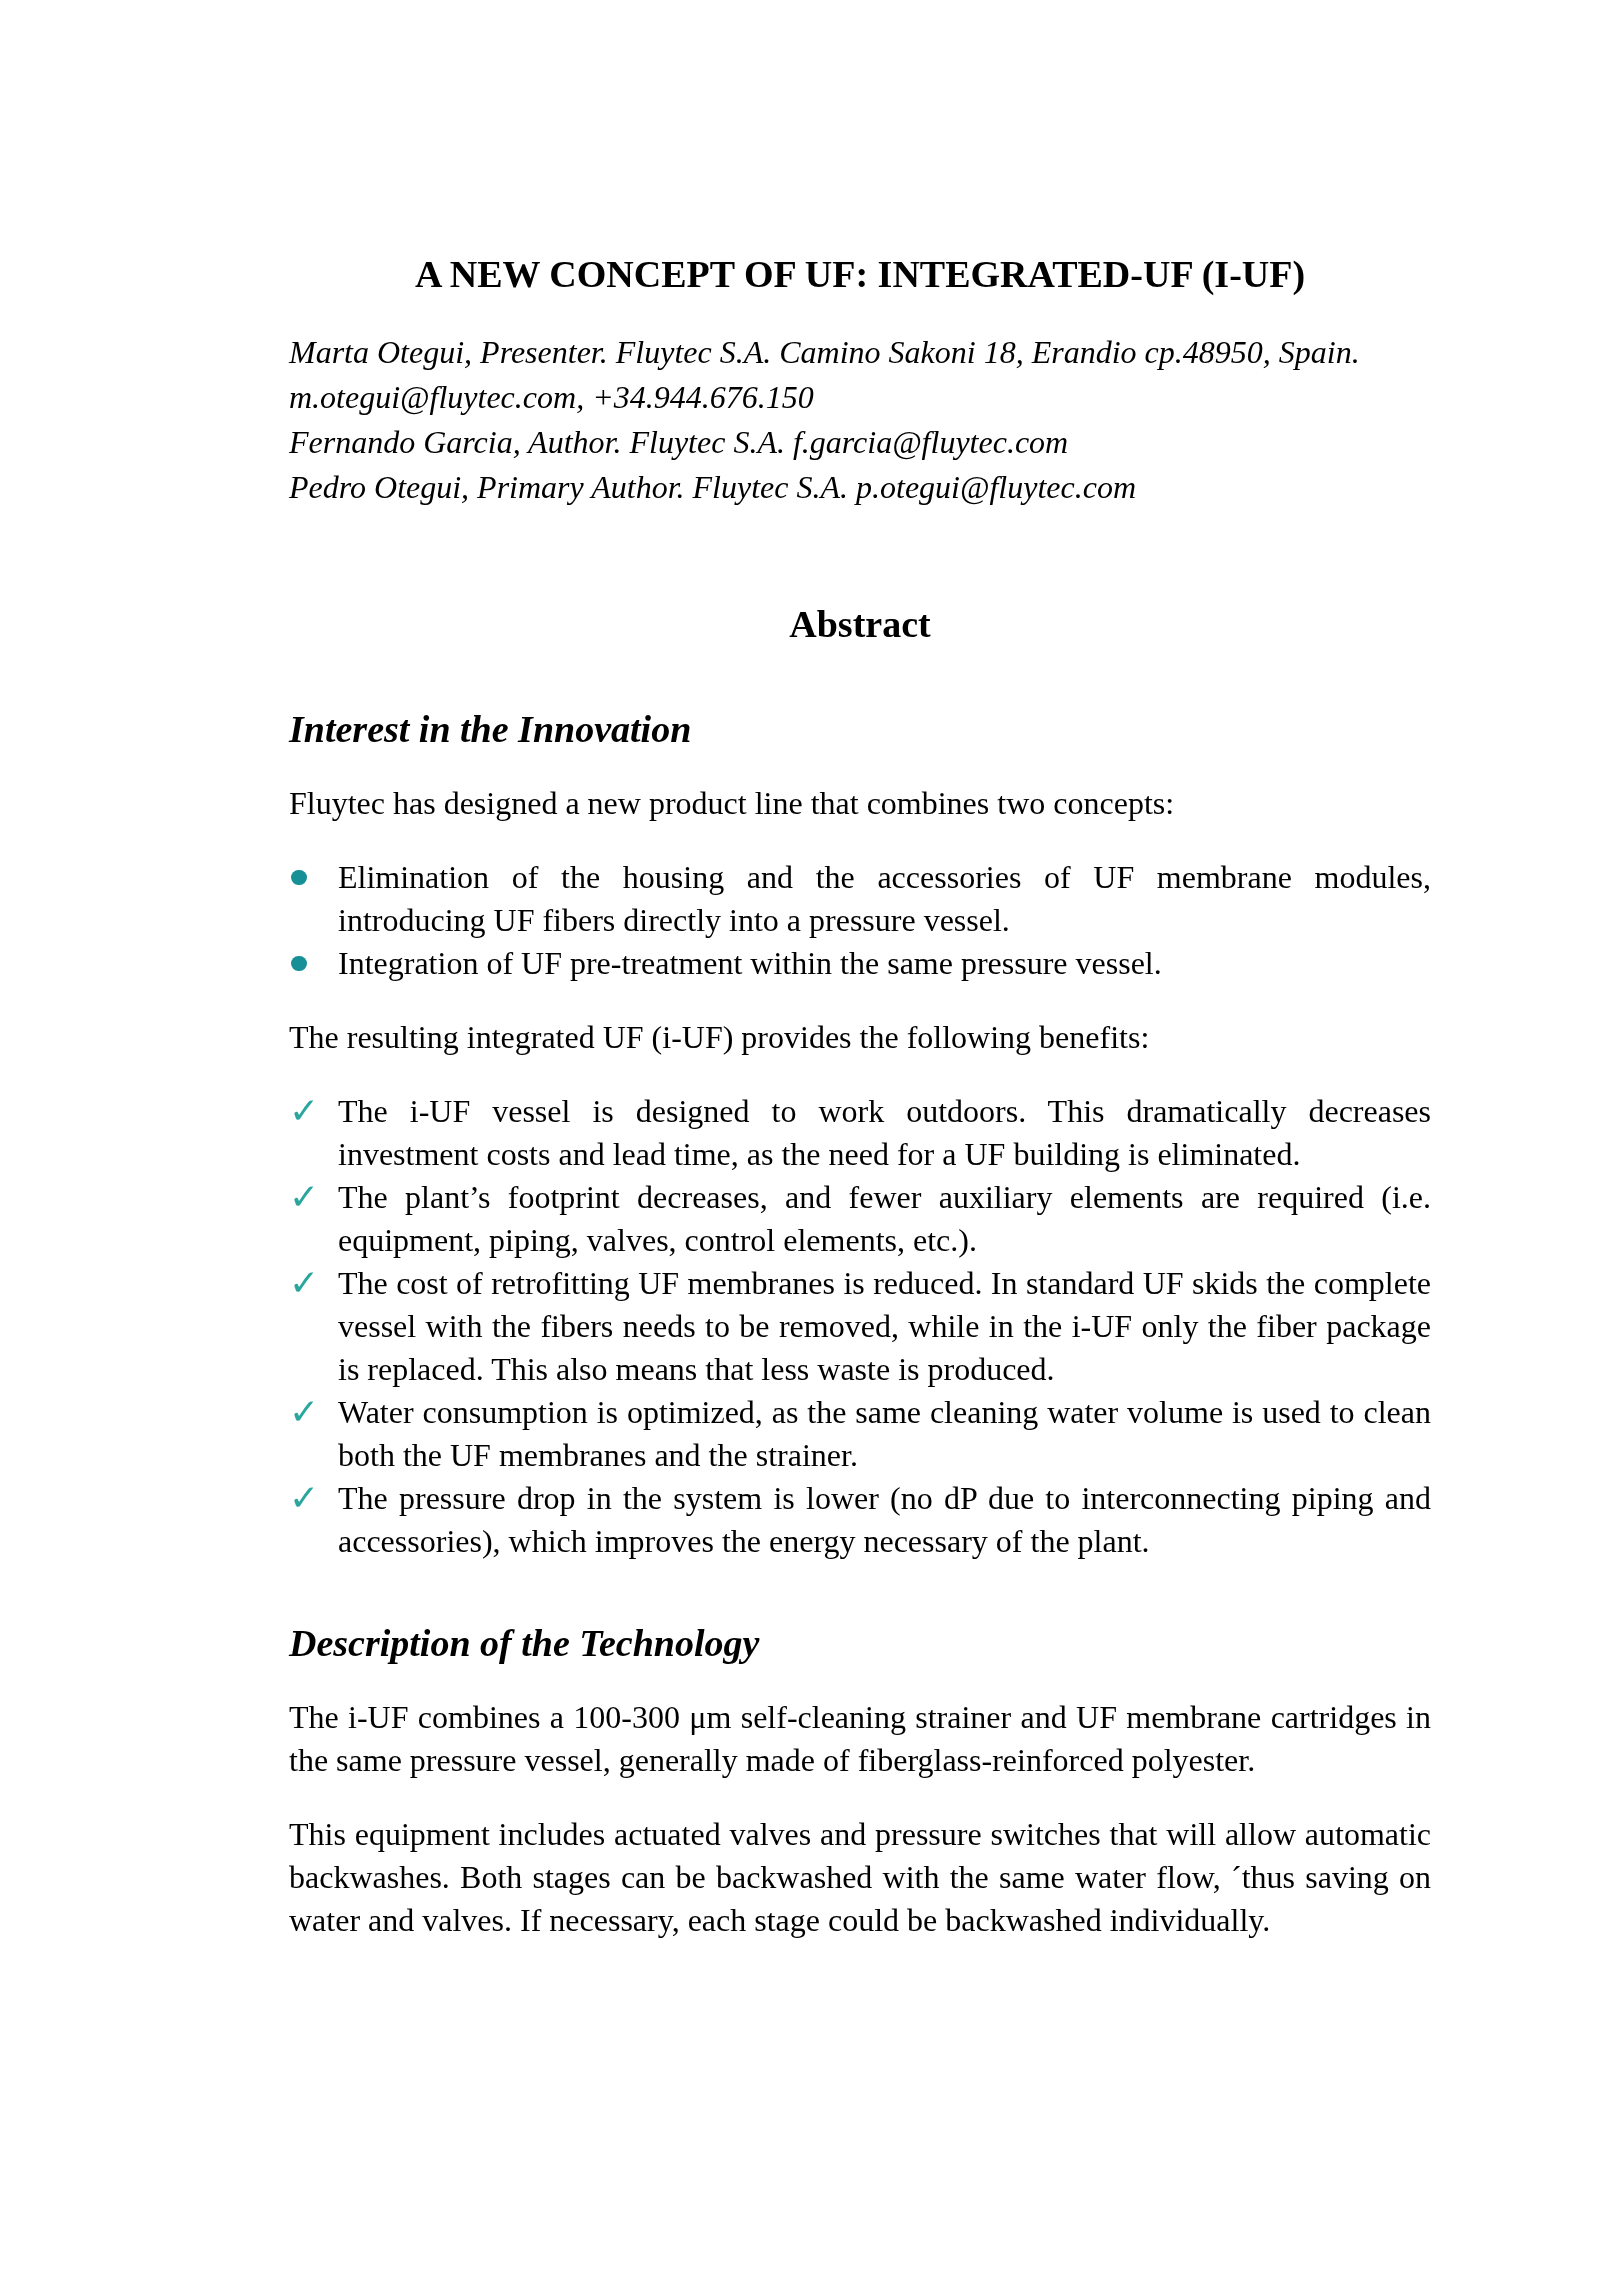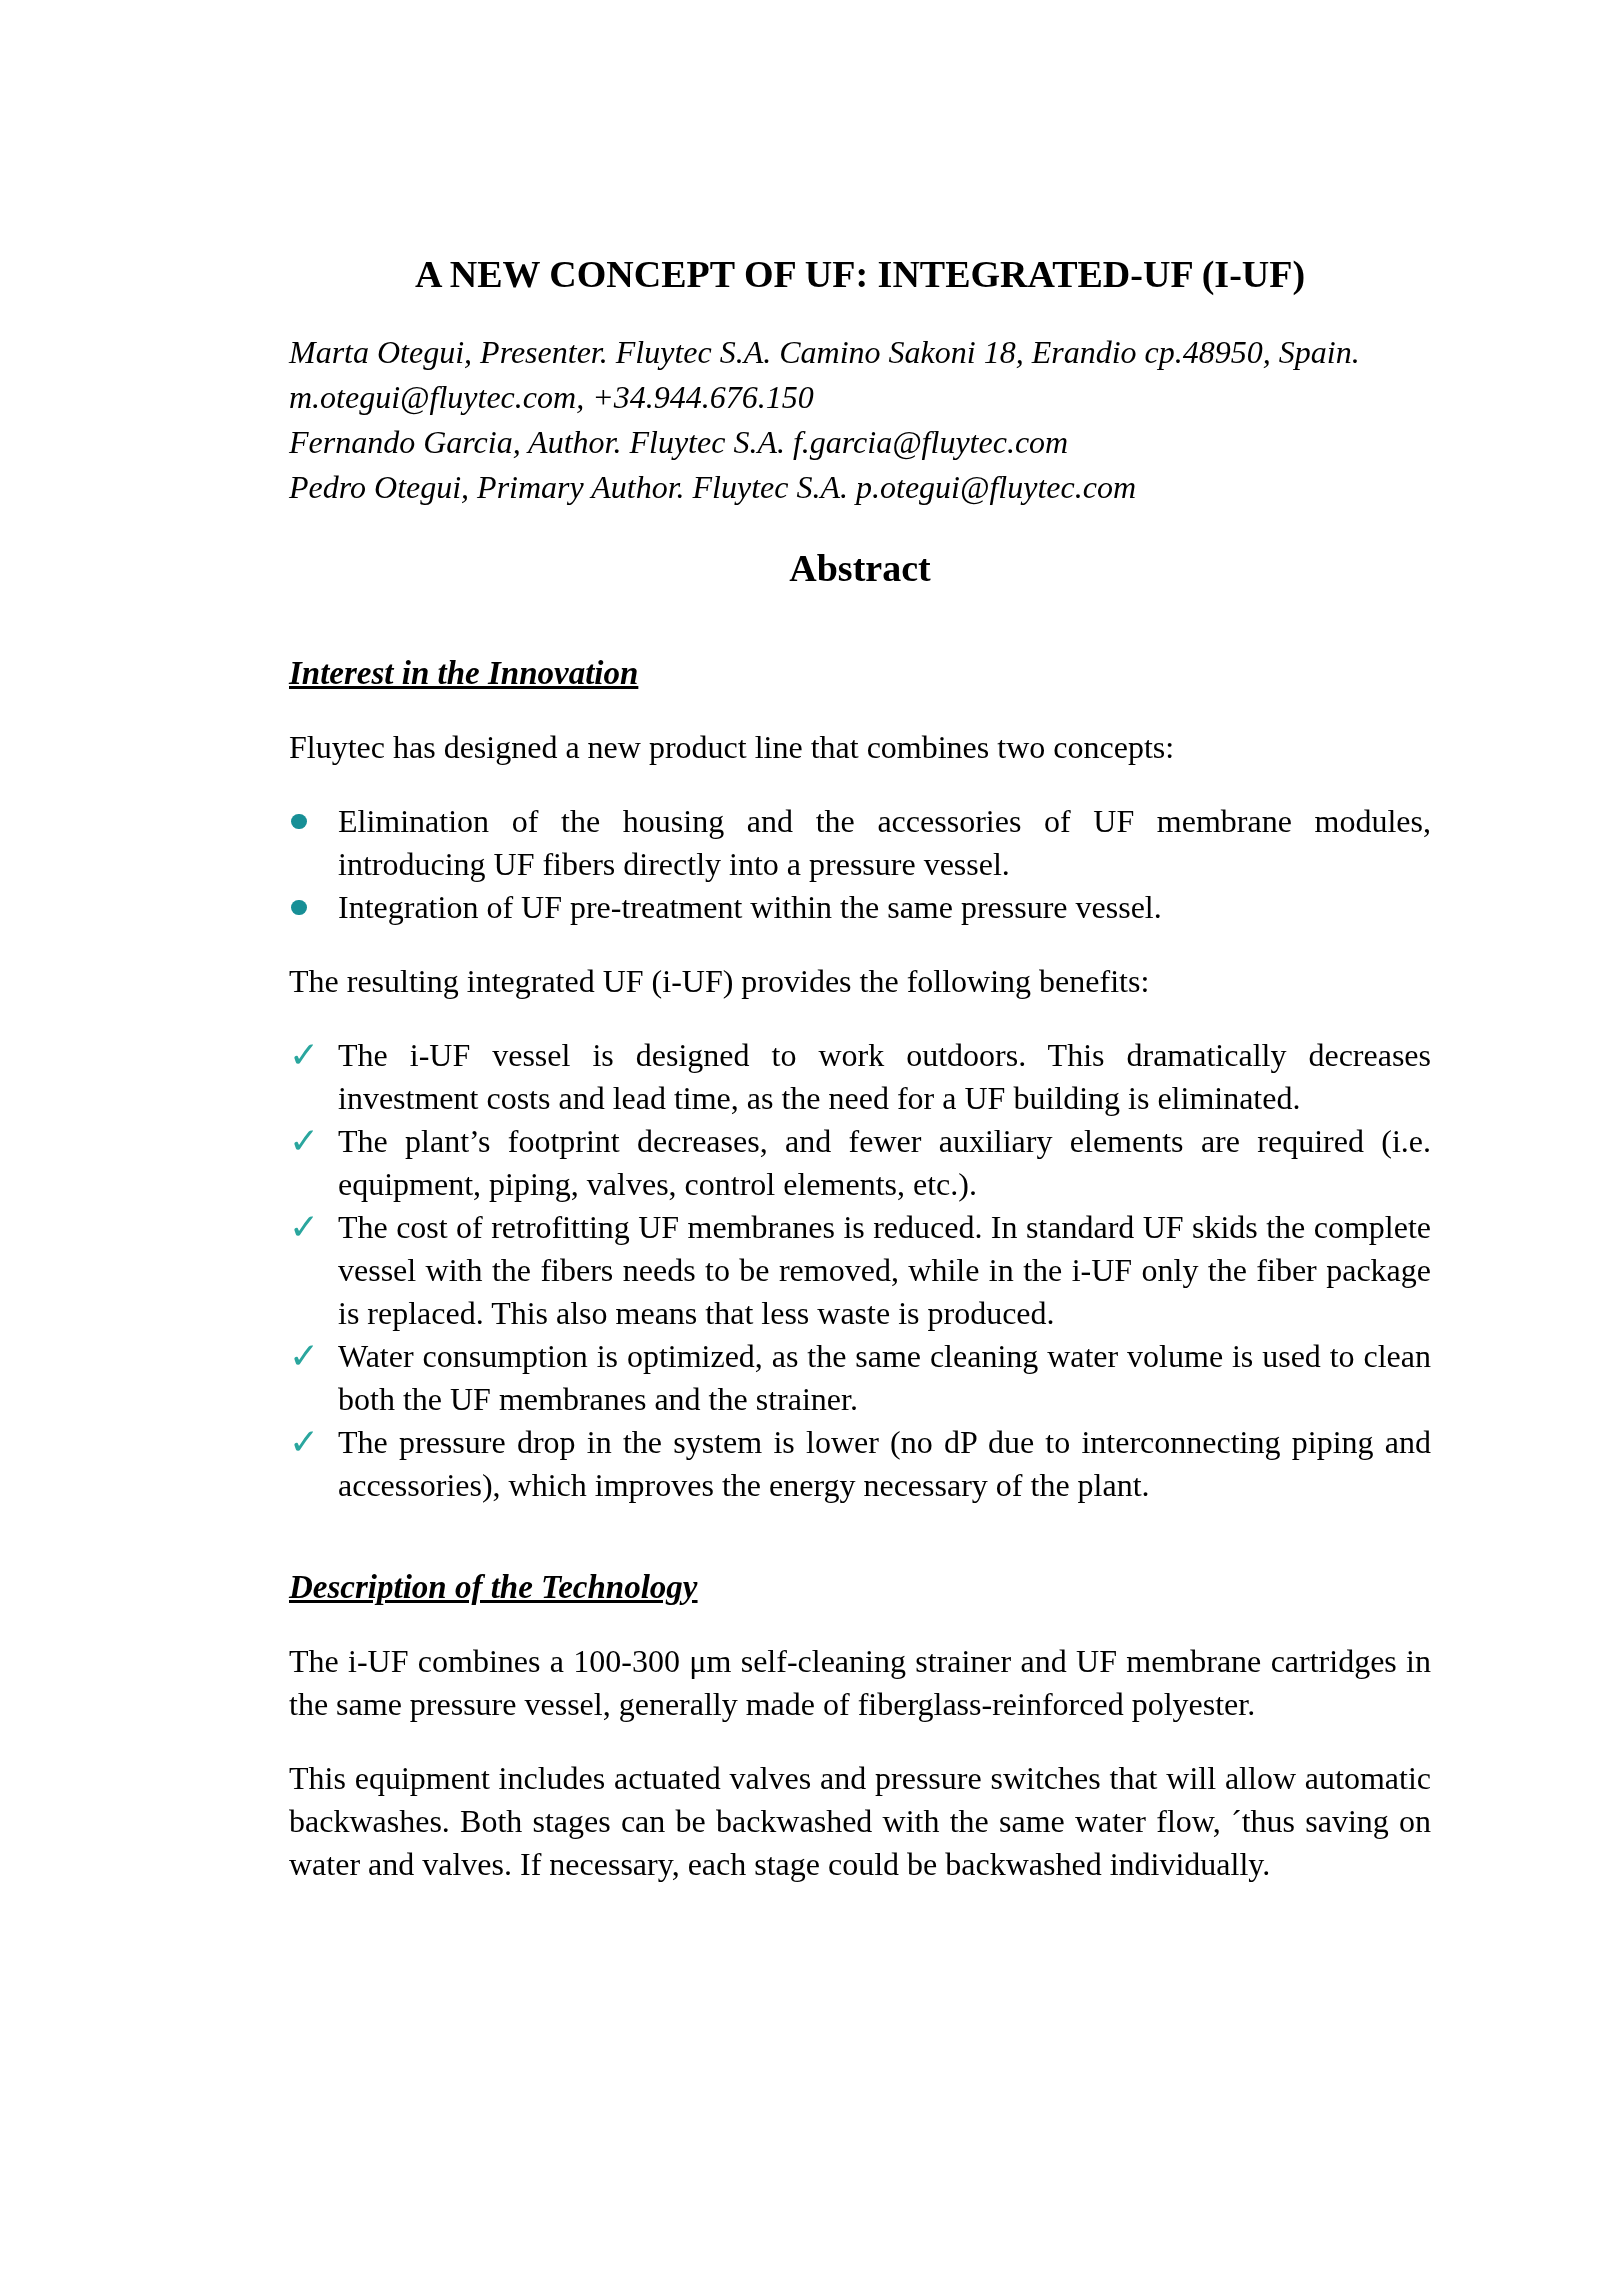--- a/index.html
+++ b/index.html
@@ -35,29 +35,28 @@
     font-size: 32px;
     line-height: 45px;
     text-align: left;
     font-family: Liberation Serif, serif;
   }
   .abstract-heading {
     font-size: 38px;
     font-weight: bold;
     text-align: center;
     line-height: 49px;
-    margin: 34px 0 0 0;
+    margin: 90px 0 0 0;
   }
   .section-heading {
-    font-size: 33px;
+    font-size: 38px;
     font-weight: bold;
     font-style: italic;
     line-height: 43px;
     margin: 59px 0 0 0;
-    text-decoration: underline;
   }
   .para {
     font-size: 32px;
     line-height: 43px;
     text-align: justify;
     margin: 31px 0 0 0;
   }
   .list {
     margin: 31px 0 0 0;
   }

